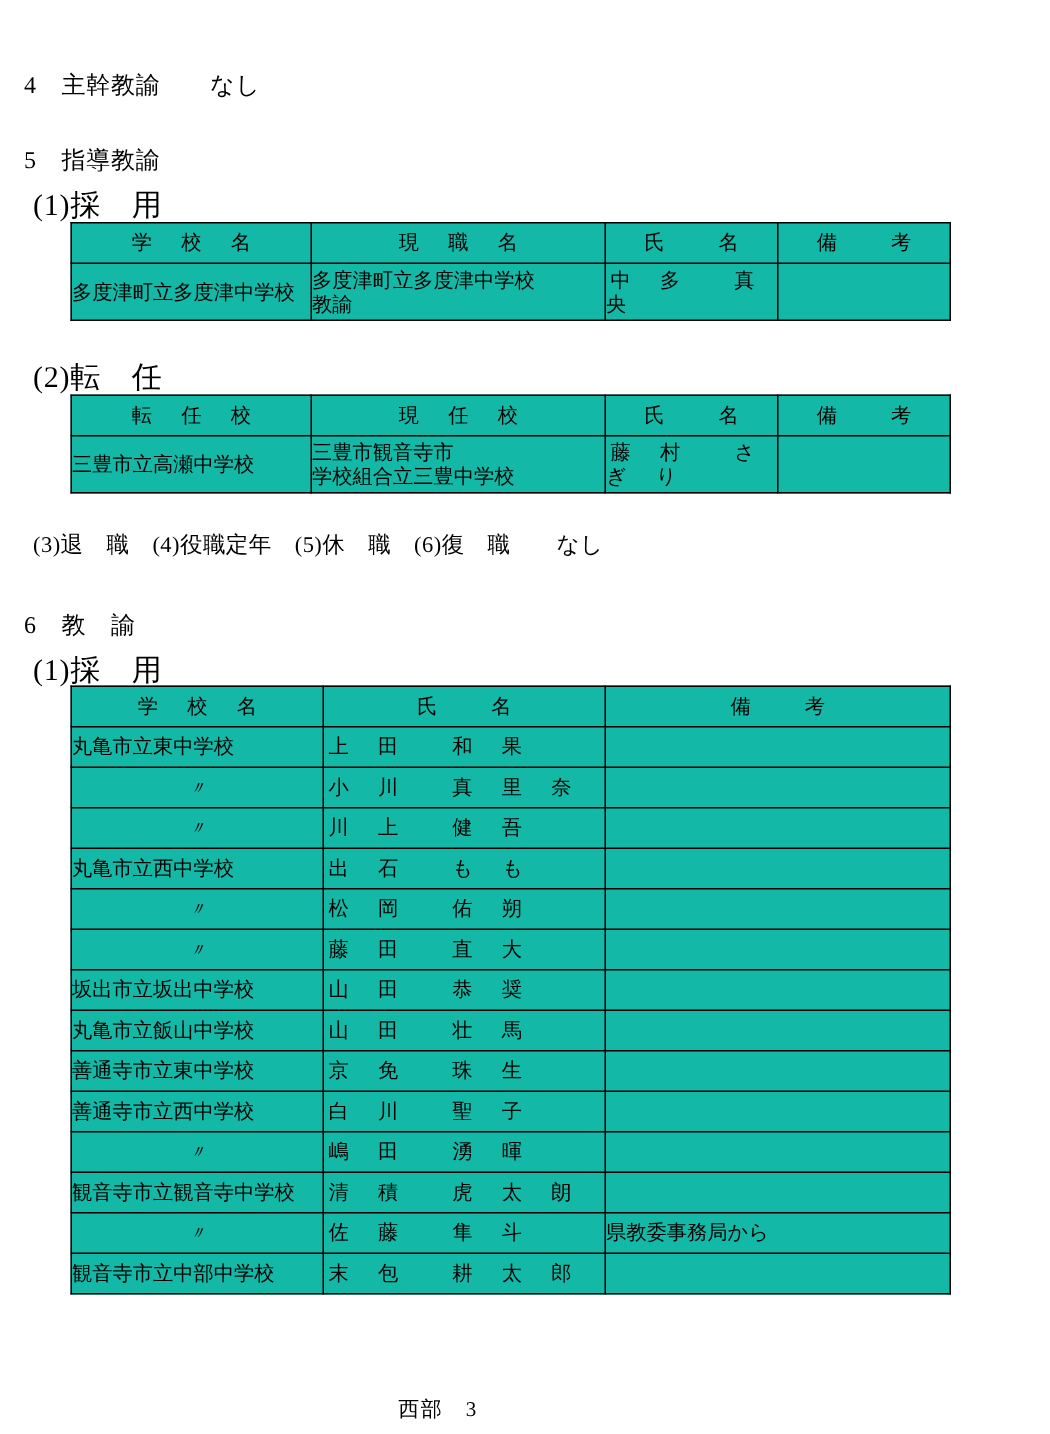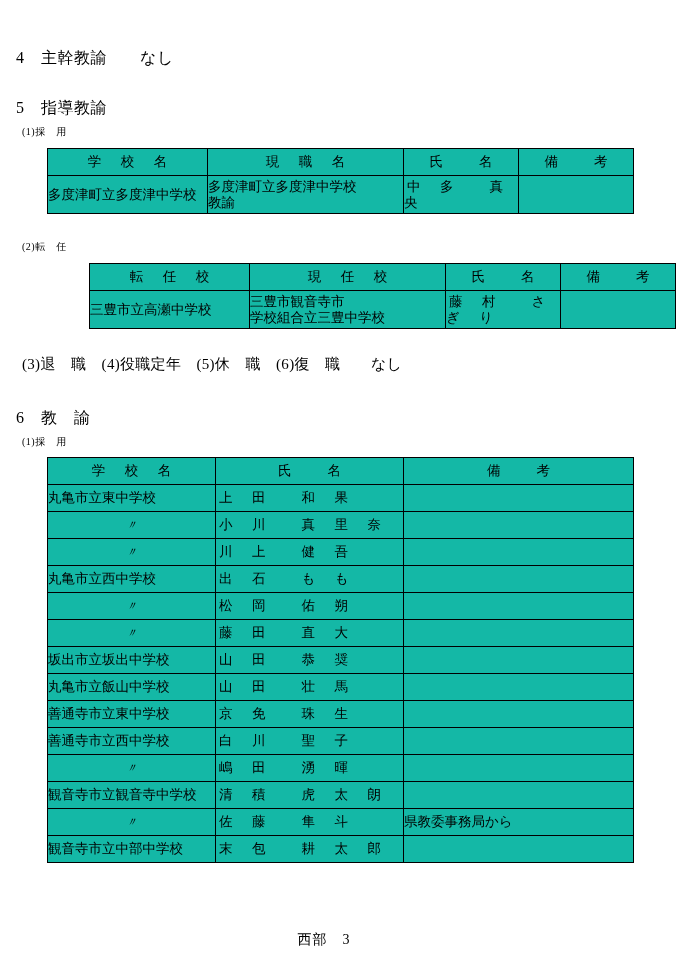--- a/index.html
+++ b/index.html
@@ -26,21 +26,21 @@
   
   .heading {
     position: absolute;
     font-size: 16px;
     line-height: 1;
     white-space: pre;
     letter-spacing: 0.5px;
   }
   .subheading {
     position: absolute;
-    font-size: 10px;
+    font-size: 20px;
     line-height: 1;
     white-space: pre;
     letter-spacing: 0.5px;
   }
   .statusline {
     position: absolute;
     font-size: 15px;
     line-height: 1;
     white-space: pre;
     letter-spacing: 0.3px;
@@ -102,41 +102,40 @@
   }
 
   
   #table-shidou-saiyou { left: 47px; top: 148px; width: 586px; }
   #table-shidou-saiyou col.c1 { width: 160px; }
   #table-shidou-saiyou col.c2 { width: 196px; }
   #table-shidou-saiyou col.c3 { width: 115px; }
   #table-shidou-saiyou col.c4 { width: 115px; }
 
   
-  #table-shidou-tennin { left: 47px; top: 263px; width: 586px; margin-left: 42px; }
+  #table-shidou-tennin { left: 47px; top: 263px; width: 586px; }
   #table-shidou-tennin col.c1 { width: 160px; }
   #table-shidou-tennin col.c2 { width: 196px; }
   #table-shidou-tennin col.c3 { width: 115px; }
   #table-shidou-tennin col.c4 { width: 115px; }
 
   
   #table-kyouyu-saiyou { left: 47px; top: 457px; width: 586px; }
   #table-kyouyu-saiyou col.c1 { width: 168px; }
   #table-kyouyu-saiyou col.c2 { width: 188px; }
   #table-kyouyu-saiyou col.c3 { width: 230px; }
 
   .footer {
     position: absolute;
     left: 0;
     width: 584px;
     text-align: center;
     font-size: 14px;
     letter-spacing: 1px;
     white-space: pre;
-    padding-left: 32px;
   }
 </style>
 </head>
 <body>
 
 <div class="page">
 
   <div class="heading" style="left:16px; top:50px;">4　主幹教諭　　なし</div>
 
   <div class="heading" style="left:16px; top:100px;">5　指導教諭</div>

